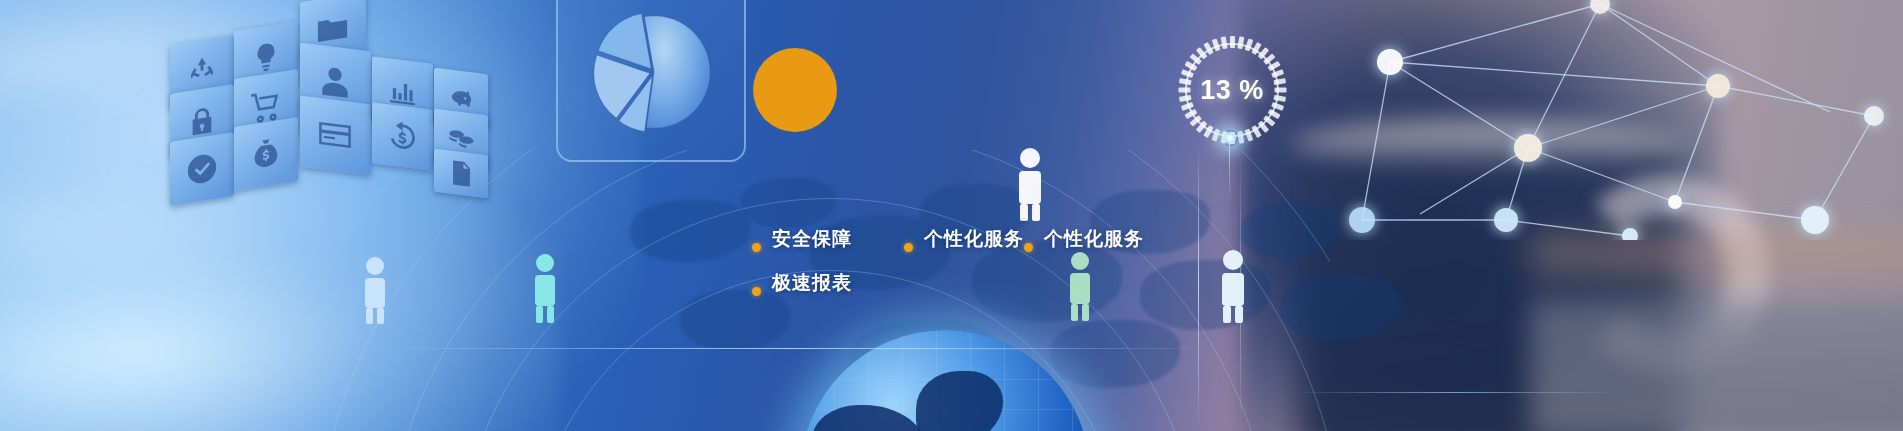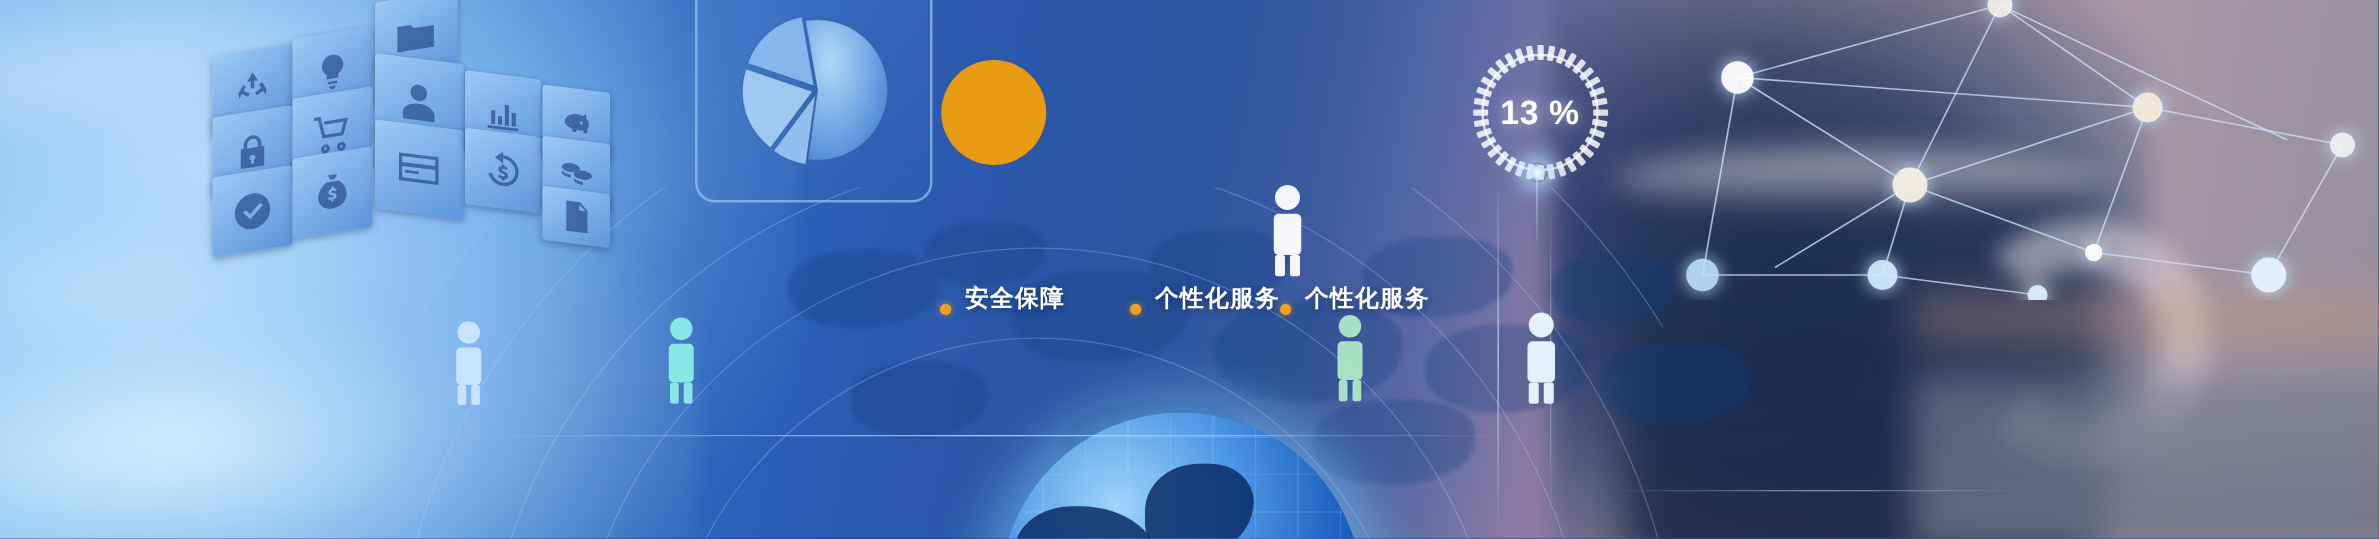--- a/index.html
+++ b/index.html
@@ -516,15 +516,19 @@
         <span class="lbl">安全保障</span>
       </div>
       <div class="feat">
         <span class="bullet" style="background: rgb(240, 162, 30);"></span>
         <span class="lbl">个性化服务</span>
       </div>
       <div class="feat">
         <span class="bullet" style="background: rgb(240, 162, 30);"></span>
         <span class="lbl">个性化服务</span>
       </div>
+      <div class="feat">
+        <span class="bullet" style="background: rgb(240, 162, 30);"></span>
+        <span class="lbl">极速报表</span>
+      </div>
     </div>
 
 </div>
 
 </body></html>

